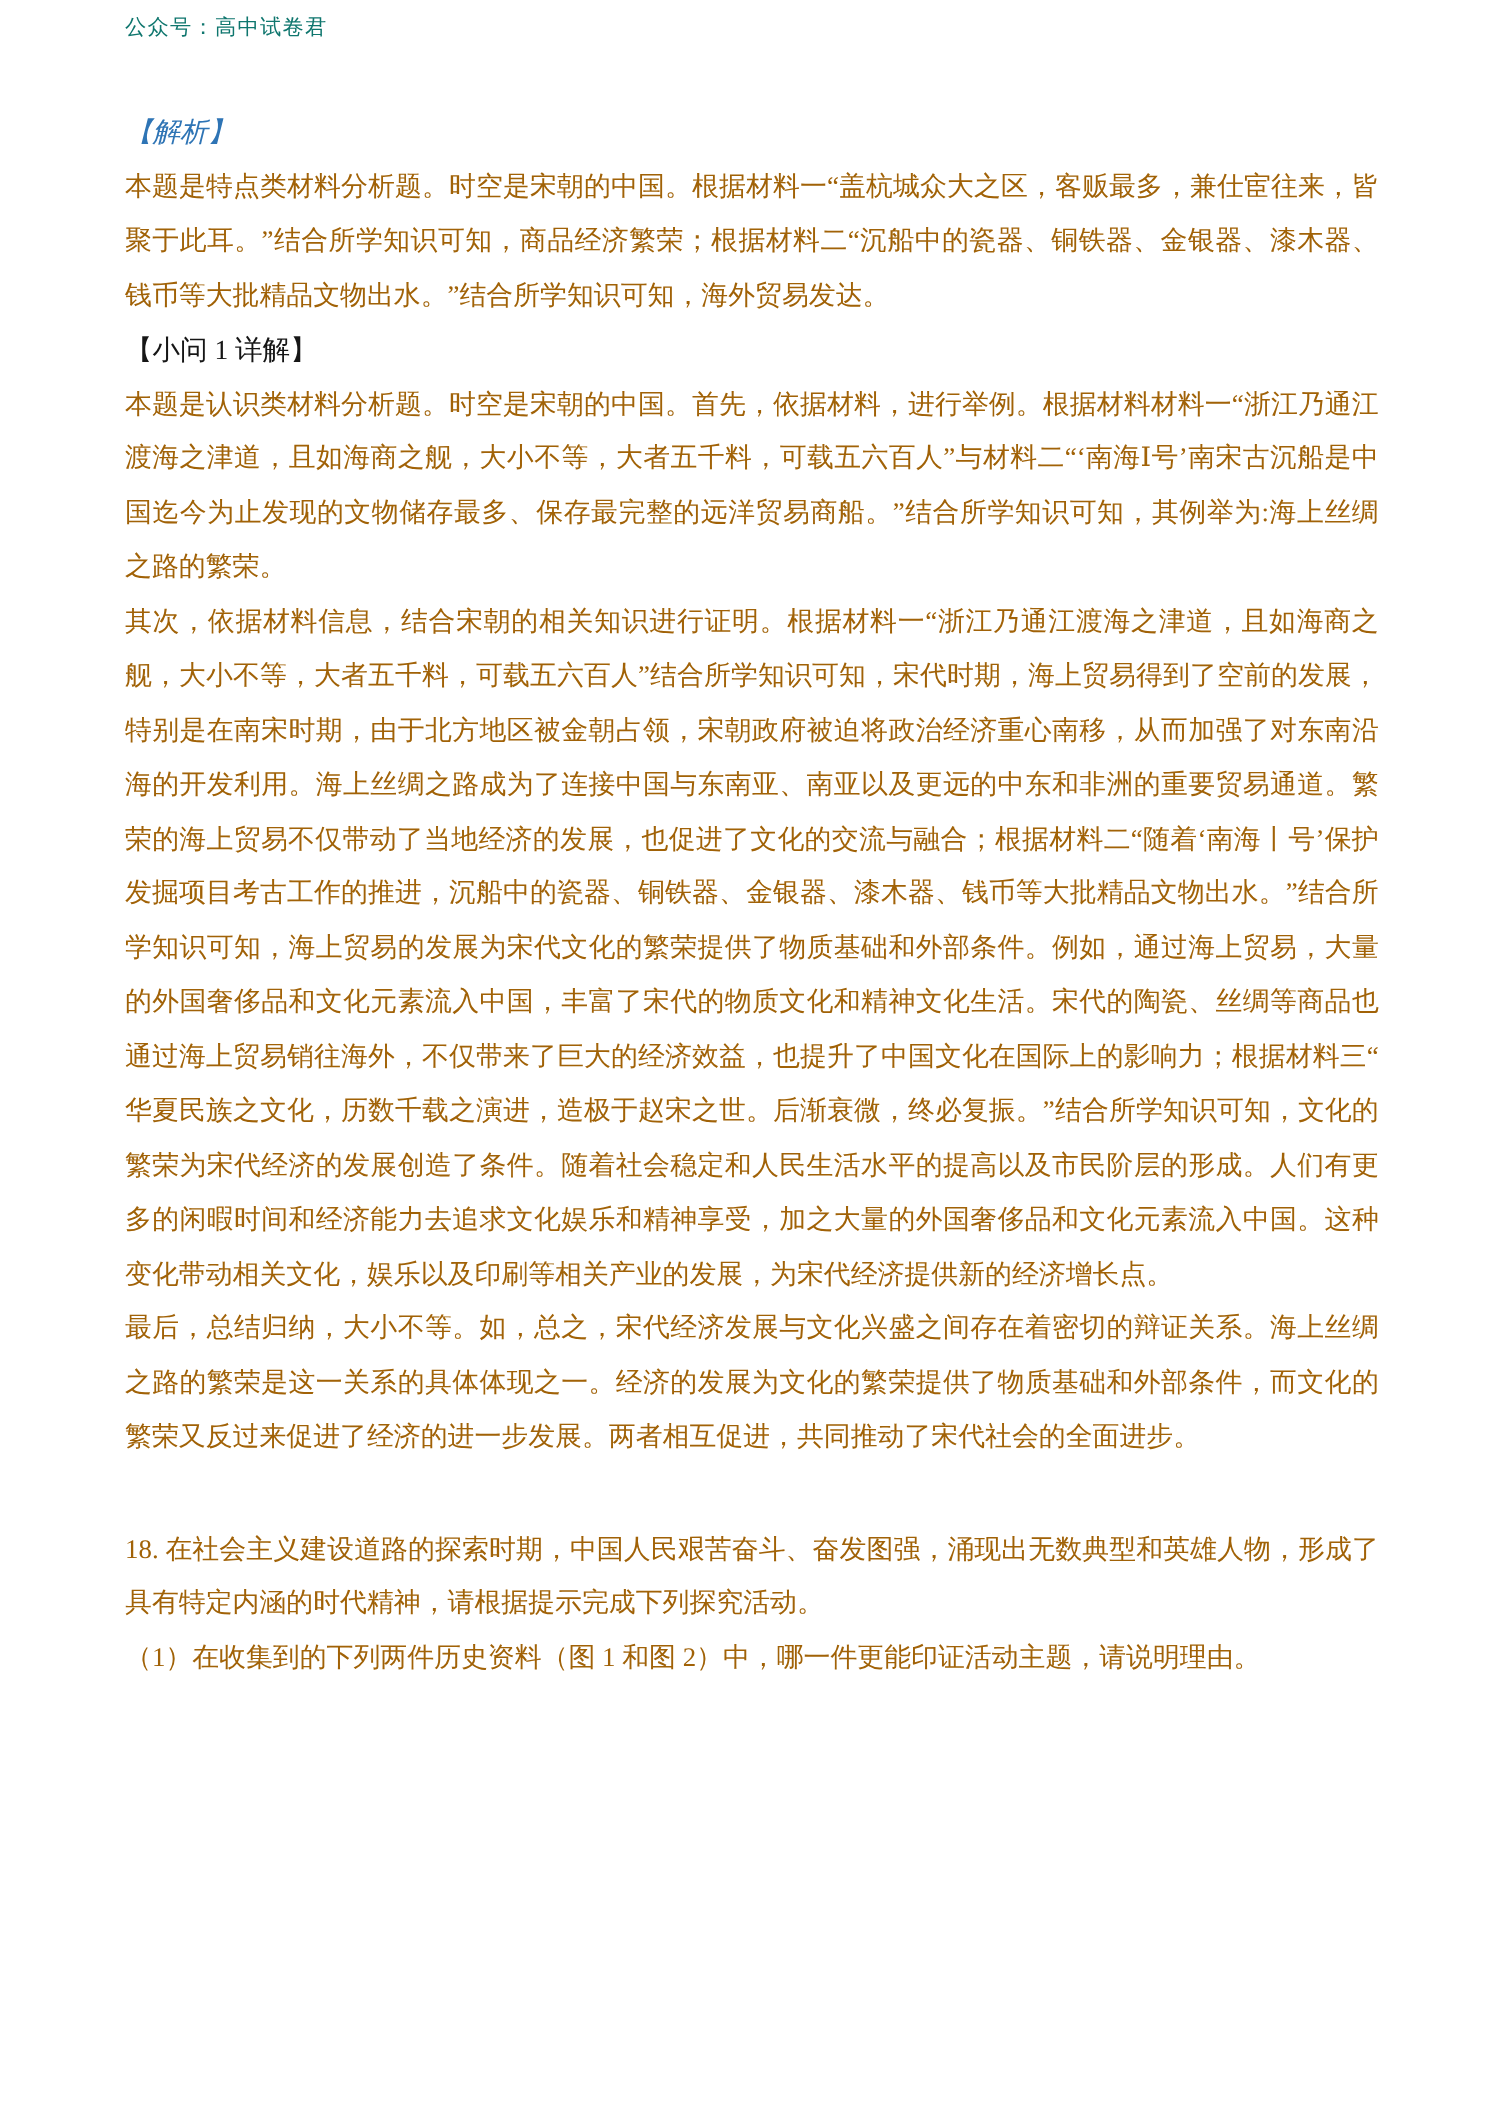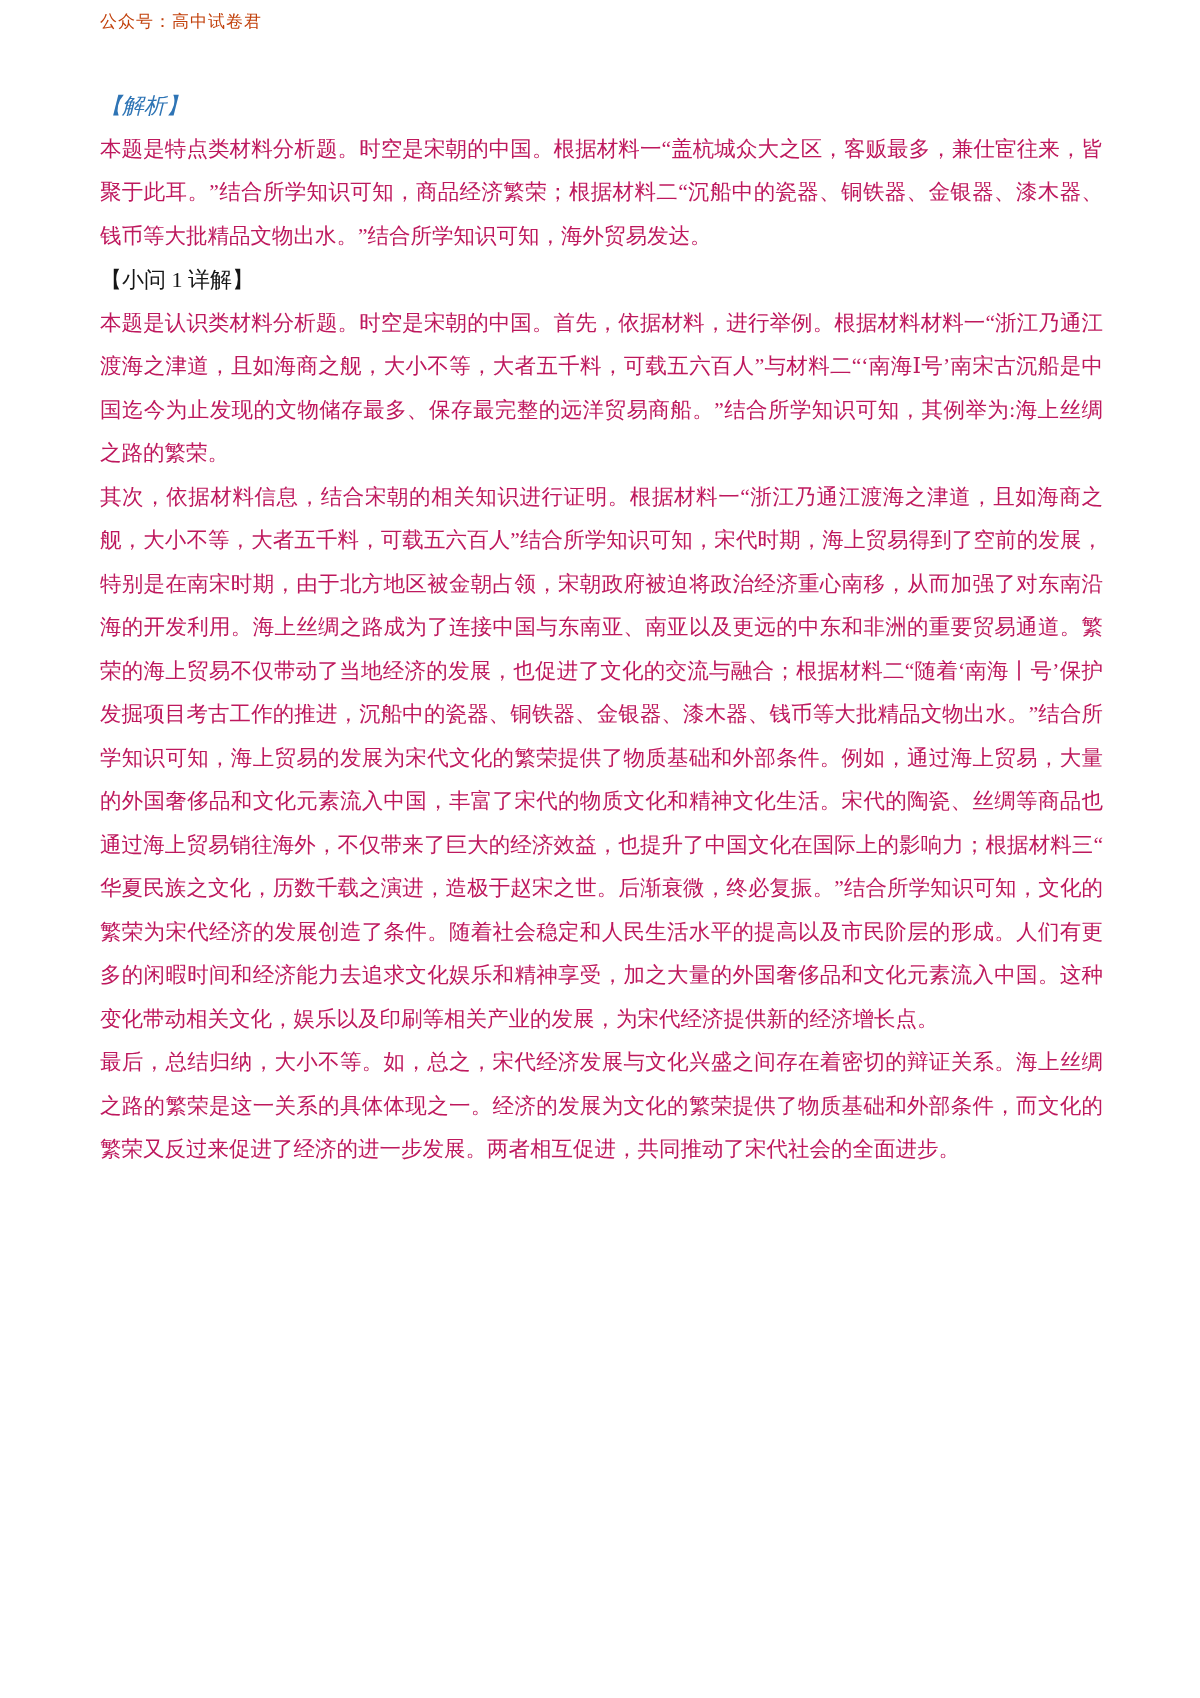--- a/index.html
+++ b/index.html
@@ -14,21 +14,21 @@
     background: #ffffff;
     font-family: "Liberation Serif", "DejaVu Serif", serif;
     color: #1e1e1e;
     overflow: hidden;
   }
   .header-note {
     position: absolute;
     left: 100px;
     top: 10px;
     font-size: 17px;
-    color: #c2410c;
+    color: #0f766e;
     letter-spacing: 1px;
   }
   .content {
     position: absolute;
     left: 100px;
     top: 84px;
     width: 1003px;
     font-size: 21.5px;
     line-height: 43.5px;
   }
@@ -37,21 +37,21 @@
     font-size: 22px;
     font-style: italic;
   }
   .sub-heading {
     font-size: 22px;
     color: #161616;
   }
   .para {
     text-align: justify;
     text-justify: inter-ideograph;
-    color: #be185d;
+    color: #a16207;
   }
   .question-block {
     margin-top: 46px;
   }
   .footer {
     position: absolute;
     left: 0;
     width: 100%;
     top: 1618px;
     text-align: center;
@@ -74,17 +74,21 @@
     <div class="para">本题是特点类材料分析题。时空是宋朝的中国。根据材料一“盖杭城众大之区，客贩最多，兼仕宦往来，皆聚于此耳。”结合所学知识可知，商品经济繁荣；根据材料二“沉船中的瓷器、铜铁器、金银器、漆木器、钱币等大批精品文物出水。”结合所学知识可知，海外贸易发达。</div>
 
     <div class="sub-heading">【小问 1 详解】</div>
 
     <div class="para">本题是认识类材料分析题。时空是宋朝的中国。首先，依据材料，进行举例。根据材料材料一“浙江乃通江渡海之津道，且如海商之舰，大小不等，大者五千料，可载五六百人”与材料二“‘南海Ⅰ号’南宋古沉船是中国迄今为止发现的文物储存最多、保存最完整的远洋贸易商船。”结合所学知识可知，其例举为:海上丝绸之路的繁荣。</div>
 
     <div class="para">其次，依据材料信息，结合宋朝的相关知识进行证明。根据材料一“浙江乃通江渡海之津道，且如海商之舰，大小不等，大者五千料，可载五六百人”结合所学知识可知，宋代时期，海上贸易得到了空前的发展，特别是在南宋时期，由于北方地区被金朝占领，宋朝政府被迫将政治经济重心南移，从而加强了对东南沿海的开发利用。海上丝绸之路成为了连接中国与东南亚、南亚以及更远的中东和非洲的重要贸易通道。繁荣的海上贸易不仅带动了当地经济的发展，也促进了文化的交流与融合；根据材料二“随着‘南海丨号’保护发掘项目考古工作的推进，沉船中的瓷器、铜铁器、金银器、漆木器、钱币等大批精品文物出水。”结合所学知识可知，海上贸易的发展为宋代文化的繁荣提供了物质基础和外部条件。例如，通过海上贸易，大量的外国奢侈品和文化元素流入中国，丰富了宋代的物质文化和精神文化生活。宋代的陶瓷、丝绸等商品也通过海上贸易销往海外，不仅带来了巨大的经济效益，也提升了中国文化在国际上的影响力；根据材料三“　华夏民族之文化，历数千载之演进，造极于赵宋之世。后渐衰微，终必复振。”结合所学知识可知，文化的繁荣为宋代经济的发展创造了条件。随着社会稳定和人民生活水平的提高以及市民阶层的形成。人们有更多的闲暇时间和经济能力去追求文化娱乐和精神享受，加之大量的外国奢侈品和文化元素流入中国。这种变化带动相关文化，娱乐以及印刷等相关产业的发展，为宋代经济提供新的经济增长点。</div>
 
     <div class="para">最后，总结归纳，大小不等。如，总之，宋代经济发展与文化兴盛之间存在着密切的辩证关系。海上丝绸之路的繁荣是这一关系的具体体现之一。经济的发展为文化的繁荣提供了物质基础和外部条件，而文化的繁荣又反过来促进了经济的进一步发展。两者相互促进，共同推动了宋代社会的全面进步。</div>
 
+    <div class="question-block">
+      <div class="para">18. 在社会主义建设道路的探索时期，中国人民艰苦奋斗、奋发图强，涌现出无数典型和英雄人物，形成了具有特定内涵的时代精神，请根据提示完成下列探究活动。</div>
+      <div class="para">（1）在收集到的下列两件历史资料（图 1 和图 2）中，哪一件更能印证活动主题，请说明理由。</div>
+    </div>
 
   </div>
 
 
 </div>
 
 </body></html>

